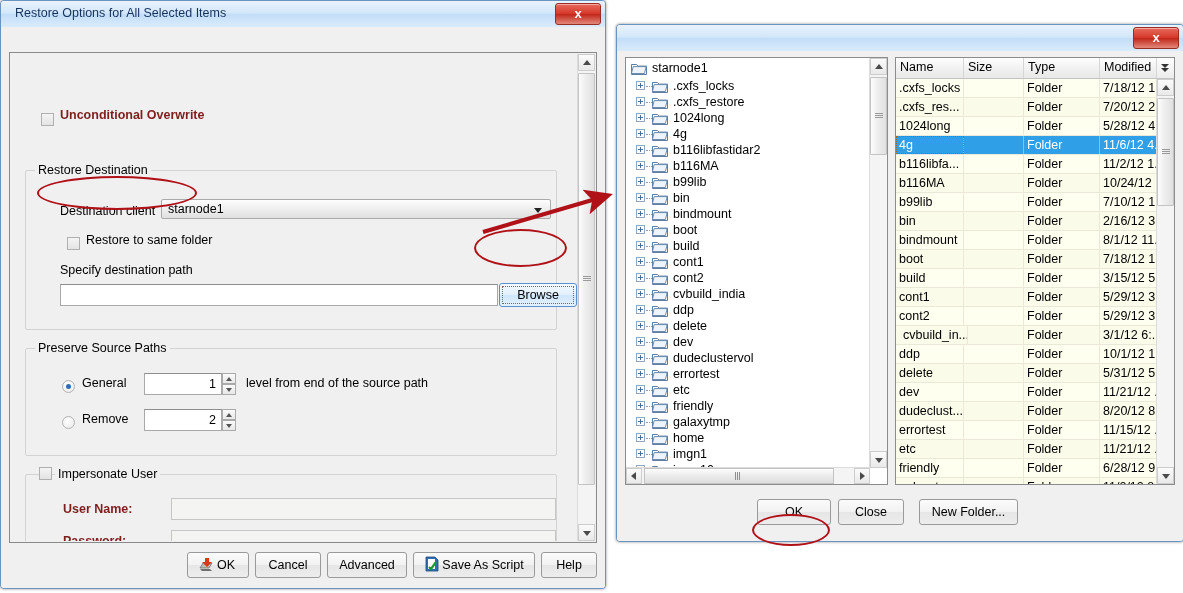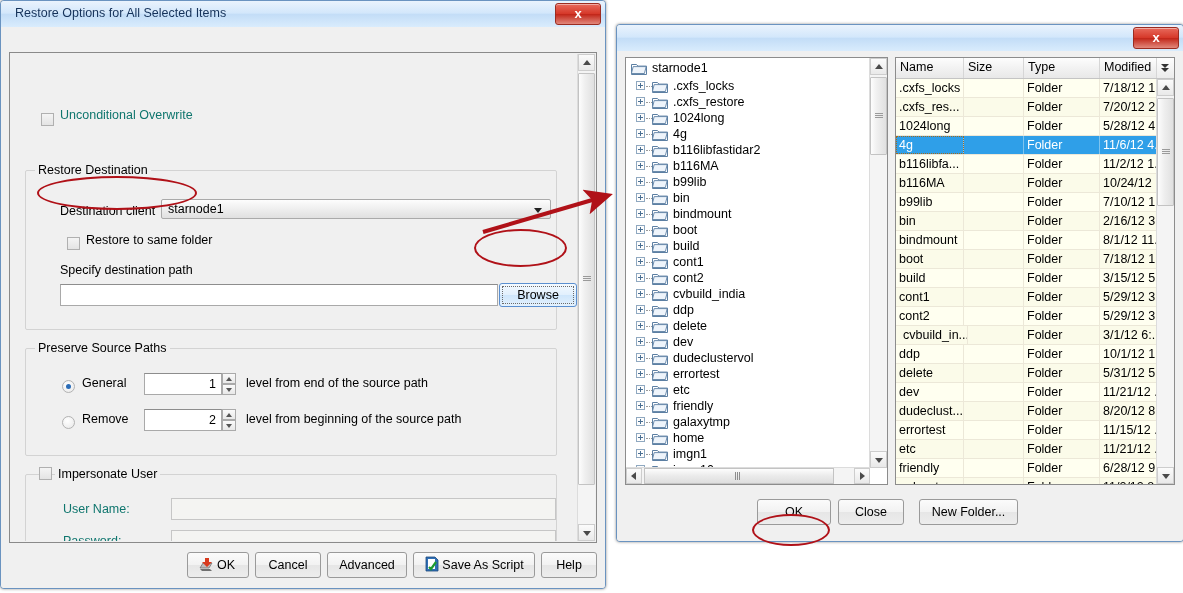--- a/index.html
+++ b/index.html
@@ -53,21 +53,21 @@
   .vsb-btn.down .vsb-arrow{border-top:5px solid #4a4a4a;margin:-2px 0 0 -4px;}
   .vsb-thumb{position:absolute;left:0;width:17px;box-sizing:border-box;
        background:linear-gradient(to right,#fdfdfd,#efefef 40%,#e0e0e0);
        border:1px solid #c3c3c3;border-radius:1px;cursor:pointer;}
   .vsb-grip{position:absolute;left:50%;top:50%;margin:-3px 0 0 -4px;width:8px;height:6px;}
   .vsb-grip i{display:block;height:1px;background:#9a9a9a;margin-bottom:1px;}
 
   .chk{position:absolute;width:13px;height:13px;box-sizing:border-box;
        border:1px solid #b0b0b0;background:linear-gradient(to bottom,#f4f4f4,#e4e4e4);cursor:pointer;}
   .lbl{position:absolute;font-size:12.5px;white-space:nowrap;}
-  .lbl.dis{color:#0f766e;}
+  .lbl.dis{color:#7f1d1d;font-weight:bold;}
 
   .group{position:absolute;border:1px solid #d3d3d3;border-radius:2px;}
   .group-title{position:absolute;top:-8px;left:9px;background:#f0f0f0;padding:0 3px;
        font-size:12.5px;white-space:nowrap;}
 
   .combo{position:absolute;height:20px;box-sizing:border-box;border:1px solid #aaa;
        background:linear-gradient(to bottom,#fdfdfd,#ededed 55%,#e0e0e0);border-radius:2px;
        cursor:pointer;}
   .combo .cval{position:absolute;left:6px;top:2px;font-size:12.5px;}
   .combo .carrow{position:absolute;right:8px;top:8px;width:0;height:0;
@@ -235,21 +235,20 @@
               <span class="numval">2</span>
             </div>
             <div class="spin" style="left:196px;top:60px;">
               <div class="su">
                   <i></i>
                 </div>
               <div class="sd">
                   <i></i>
                 </div>
             </div>
-            <div class="lbl" style="left:220px;top:63px;">level from beginning of the source path</div>
           </div>
 
           <div class="group" style="left:14px;top:420px;width:530px;height:125px;">
             <div class="chk" style="left:13px;top:-8px;"></div>
             <div class="group-title" style="left:29px;">Impersonate User</div>
 
             <div class="lbl dis" style="left:37px;top:27px;">User Name:</div>
             <div class="txtbox dis" style="left:145px;top:23px;width:385px;"></div>
 
             <div class="lbl dis" style="left:37px;top:59px;">Password:</div>

